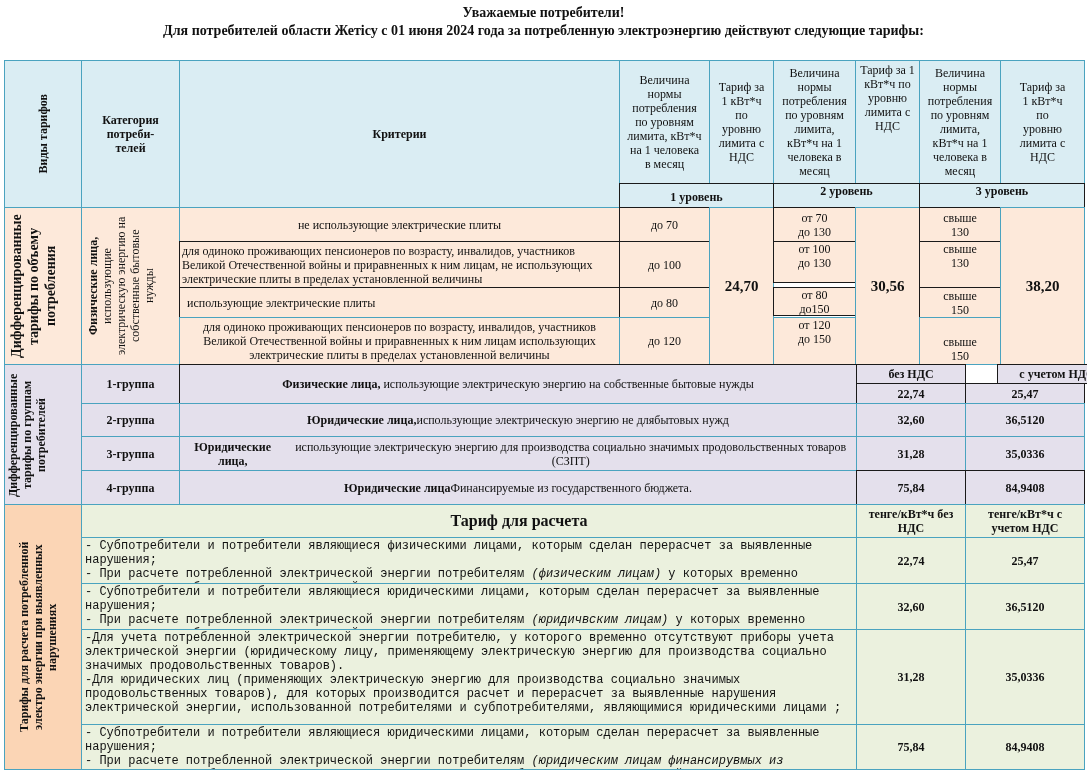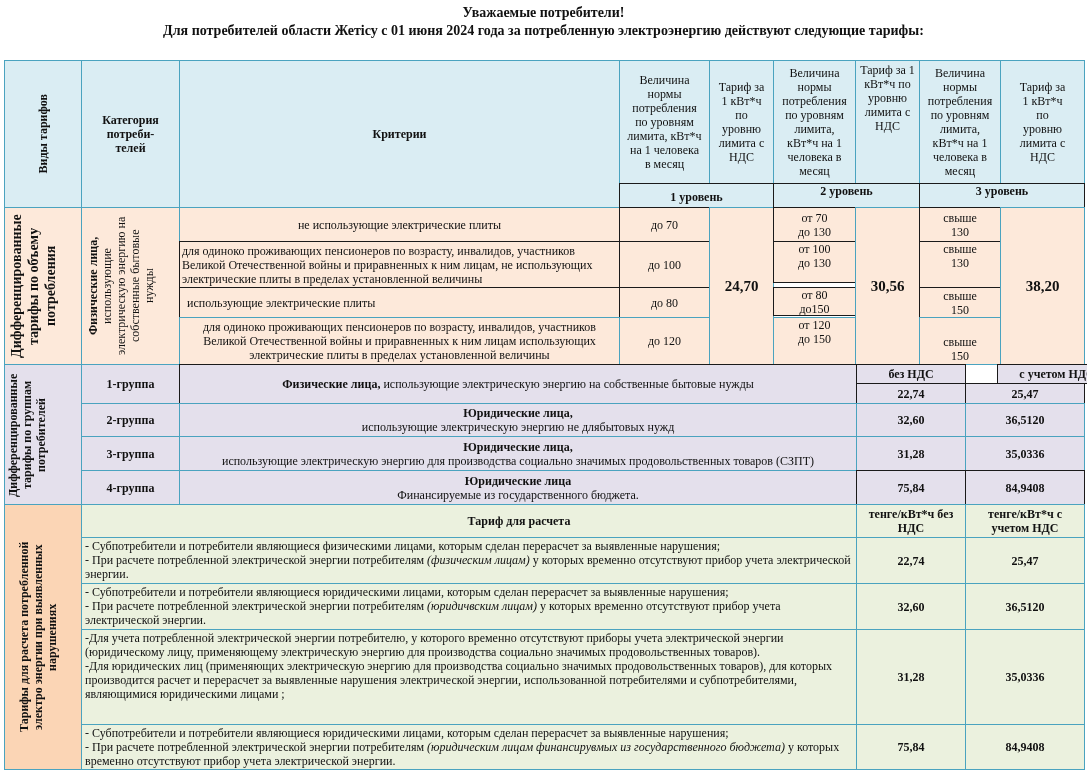--- a/index.html
+++ b/index.html
@@ -11,22 +11,22 @@
   .blue { background:#daedf3; }
   .peach { background:#fde9da; }
   .lav { background:#e4e0ec; }
   .green { background:#ebf1de; }
   .peachdark { background:#fbd5b5; }
   .dark-b { border-color:#1a1a1a; }
   .b { font-weight:bold; }
   .big { font-size:15px; font-weight:bold; }
   .vert { writing-mode:vertical-rl; transform:rotate(180deg); white-space:nowrap; }
   .left { justify-content:flex-start; text-align:left; padding-left:2px; }
-  .col { flex-direction:column; }
-  .para { display:block; text-align:left; padding:2px 3px; align-items:flex-start; }
+  .col { flex-direction:row; }
+  .para { display:block; text-align:left; padding:2px 3px; align-items:flex-start;font-family:Liberation Mono, monospace; }
   .para div { margin:0; }
   i { font-style:italic; }
 </style>
 </head>
 <body>
 
 <div class="title" style="top:5px;">Уважаемые потребители!</div>
 <div class="title" style="top:23px;">Для потребителей  области Жетісу  с 01 июня  2024 года за потребленную электроэнергию  действуют следующие тарифы:</div>
 
 <div class="c blue b" style="left:4px;top:60px;width:78px;height:148px;">
@@ -113,21 +113,21 @@
   <b>Юридические лица</b>
   <span>Финансируемые из государственного бюджета.</span>
 </div>
 <div class="c lav b dark-b" style="left:856px;top:470px;width:110px;height:35px;">75,84</div>
 <div class="c lav b dark-b" style="left:965px;top:470px;width:120px;height:35px;">84,9408</div>
 
 <div class="c peachdark" style="left:4px;top:504px;width:78px;height:266px;font-weight:bold;font-size:12px;line-height:14px;">
   <span class="vert" style="white-space:normal;height:230px;width:52px;text-align:center;">Тарифы  для расчета потребленной электро энергии при выявленных нарушениях</span>
 </div>
 
-<div class="c green b" style="left:81px;top:504px;width:776px;height:34px;font-size:12px;padding-left:100px;">Тариф  для расчета</div>
+<div class="c green b" style="left:81px;top:504px;width:776px;height:34px;font-size:16px;padding-left:100px;">Тариф  для расчета</div>
 <div class="c green b" style="left:856px;top:504px;width:110px;height:34px;padding:0 10px;">тенге/кВт*ч без НДС</div>
 <div class="c green b" style="left:965px;top:504px;width:120px;height:34px;padding:0 16px;">тенге/кВт*ч с учетом НДС</div>
 
 <div class="c green para" style="left:81px;top:537px;width:776px;height:47px;padding-top:1px;">
   <div> - Субпотребители и потребители  являющиеся физическими лицами, которым сделан перерасчет за выявленные нарушения;</div>
   <div><span> - При расчете потребленной электрической энергии потребителям </span><i>(физическим лицам)</i><span> у которых временно отсутствуют прибор учета электрической энергии.</span></div>
 </div>
 <div class="c green b" style="left:856px;top:537px;width:110px;height:47px;">22,74</div>
 <div class="c green b" style="left:965px;top:537px;width:120px;height:47px;">25,47</div>
 

